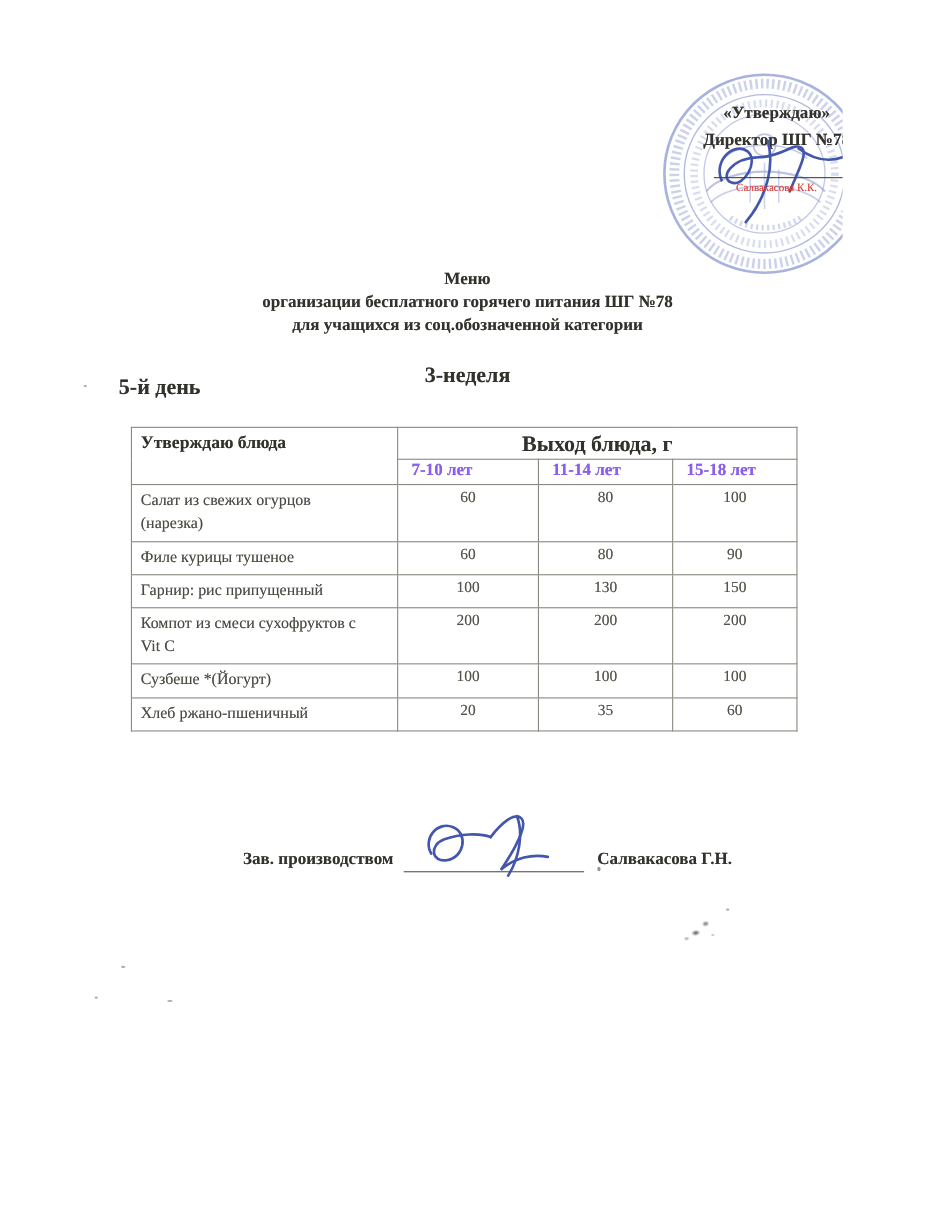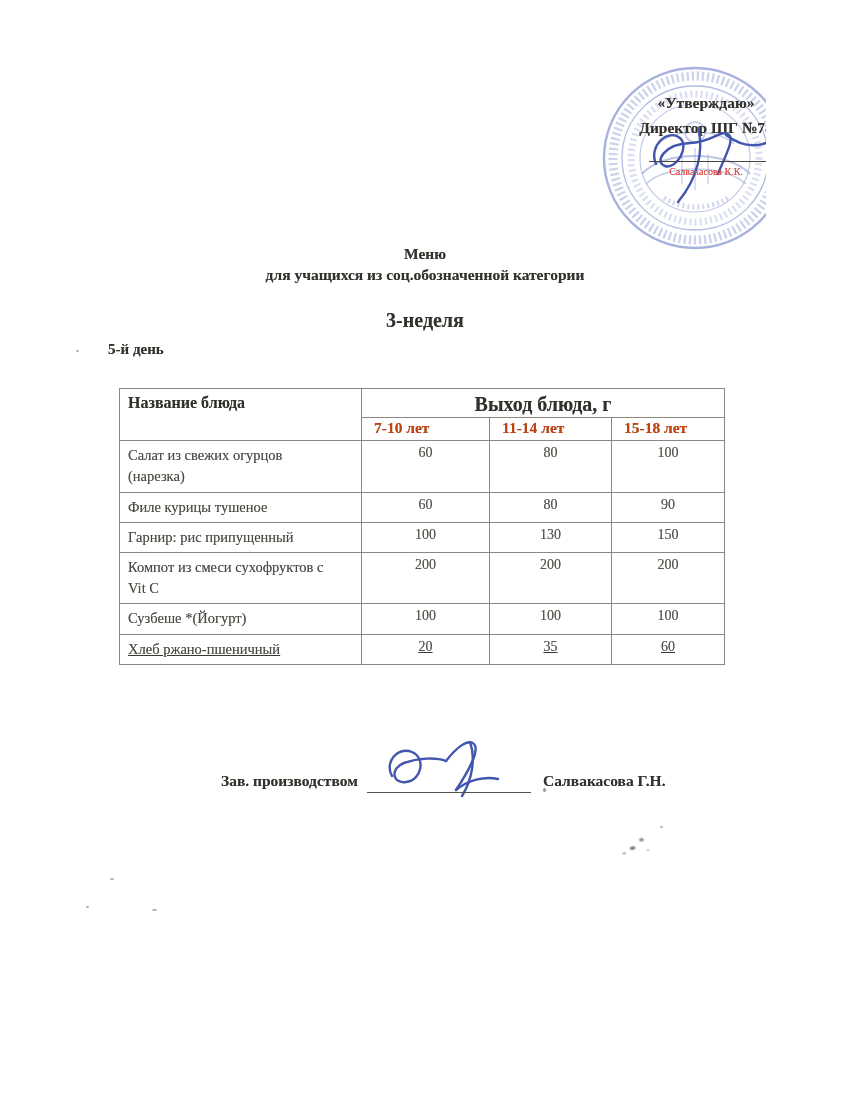--- a/index.html
+++ b/index.html
@@ -28,33 +28,33 @@
   .approve-underline{position:absolute;left:649px;top:143px;width:128px;height:18px;border-bottom:1.5px solid #45433e;}
   .approve-name{position:absolute;left:620px;top:166px;width:172px;text-align:center;font-weight:normal;font-size:10px;color:#ef4444;}
   .sig-director{position:absolute;left:638px;top:118px;width:146px;height:86px;}
 
   
   .title-block{position:absolute;left:120px;top:243px;width:610px;text-align:center;font-weight:bold;color:#33312c;font-family:Liberation Serif, serif;}
   .title-menu{font-size:15.5px;line-height:21px;}
   .title-l2{font-size:15.5px;line-height:21px;}
   .title-l3{font-size:15.5px;line-height:21px;}
   .title-week{font-size:20px;line-height:30px;margin-top:20px;}
-  .day-label{position:absolute;left:108px;top:341px;font-weight:bold;font-size:15px;color:#33312c;}
+  .day-label{position:absolute;left:108px;top:341px;font-weight:bold;font-size:20px;color:#33312c;}
 
   
   table.menu{position:absolute;left:119px;top:388px;width:605px;border-collapse:collapse;table-layout:fixed;}
   table.menu td,table.menu th{border:1px solid #8b897f;}
   th.dish-h{font-weight:bold;font-size:16px;text-align:left;vertical-align:top;padding:5px 8px;color:#33312c;}
   th.out-h{font-weight:bold;font-size:20px;text-align:center;vertical-align:top;padding-top:4px;color:#33312c;}
-  th.age-h{font-weight:bold;font-size:15.5px;text-align:left;vertical-align:top;padding:1px 0 1px 12px;color:#c2410c;}
+  th.age-h{font-weight:bold;font-size:15.5px;text-align:left;vertical-align:top;padding:1px 0 1px 12px;color:#8b5cf6;}
   td.dish{font-size:14.5px;color:#4c4a43;vertical-align:top;padding:4px 28px 4px 8px;line-height:1.45;}
   td.val{font-size:14px;color:#55534b;text-align:center;vertical-align:top;padding-top:4px;}
   tr.h1{height:29px;} tr.h2{height:23px;}
   tr.r1{height:52px;} tr.r2{height:28px;} tr.r3{height:29px;}
-  tr.r4{height:49px;} tr.r5{height:31px;} tr.r6{height:30px;text-decoration:underline;}
+  tr.r4{height:49px;} tr.r5{height:31px;} tr.r6{height:30px;}
 
   
   .footer-role{position:absolute;left:205px;top:772px;font-weight:bold;font-size:15.5px;color:#33312c;margin-left:16px;}
   .footer-underline{position:absolute;left:367px;top:775px;width:164px;height:17px;border-bottom:1.2px solid #55534b;}
   .footer-name{position:absolute;left:543px;top:772px;font-weight:bold;font-size:15.5px;color:#33312c;}
   .sig-footer{position:absolute;left:378px;top:736px;width:158px;height:62px;}
 
   
   .smudge{
     position:absolute;left:612px;top:830px;width:42px;height:28px;transform:rotate(-8deg);
@@ -102,35 +102,36 @@
       <path d="M18 46 C10 28 30 10 42 20 C52 29 38 52 27 48 C16 44 26 26 52 25 C74 24 82 12 90 16 C98 20 86 40 80 56"></path>
       <path d="M88 17 C100 26 114 30 128 25"></path>
       <path d="M60 10 C66 32 60 60 40 84"></path>
     </g>
   </svg>
   <div class="approve-underline"></div>
   <div class="approve-name">Салвакасова К.К.</div>
 
   <div class="title-block">
     <div class="title-menu">Меню</div>
+    <div class="title-l2">организации бесплатного горячего питания ШГ №78</div>
     <div class="title-l3">для учащихся из соц.обозначенной категории</div>
     <div class="title-week">3-неделя</div>
   </div>
   <div class="day-label">5-й день</div>
 
   <table class="menu">
     <colgroup>
         <col style="width:242px">
         <col style="width:128px">
         <col style="width:122px">
         <col style="width:113px">
       </colgroup>
     <tbody>
         <tr class="h1">
-      <th class="dish-h" rowspan="2">Название блюда</th>
+      <th class="dish-h" rowspan="2">Утверждаю блюда</th>
       <th class="out-h" colspan="3">Выход блюда, г</th>
     </tr>
     <tr class="h2">
       <th class="age-h">7-10 лет</th>
       <th class="age-h">11-14 лет</th>
       <th class="age-h">15-18 лет</th>
     </tr>
     <tr class="r1">
       <td class="dish">Салат из свежих огурцов (нарезка)</td>
       <td class="val">60</td>

